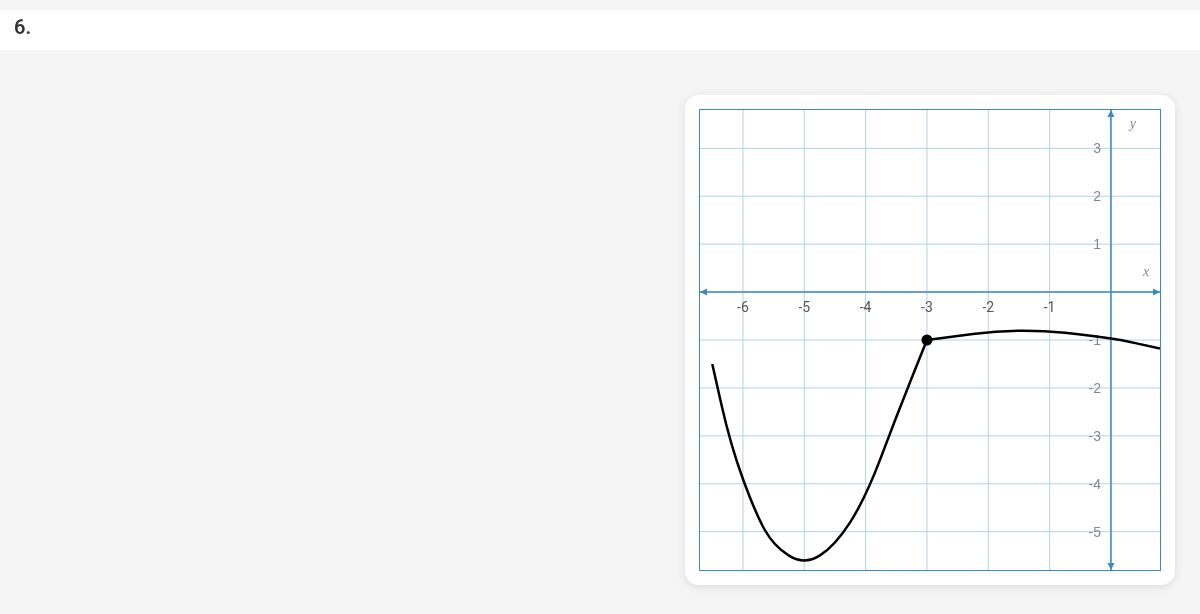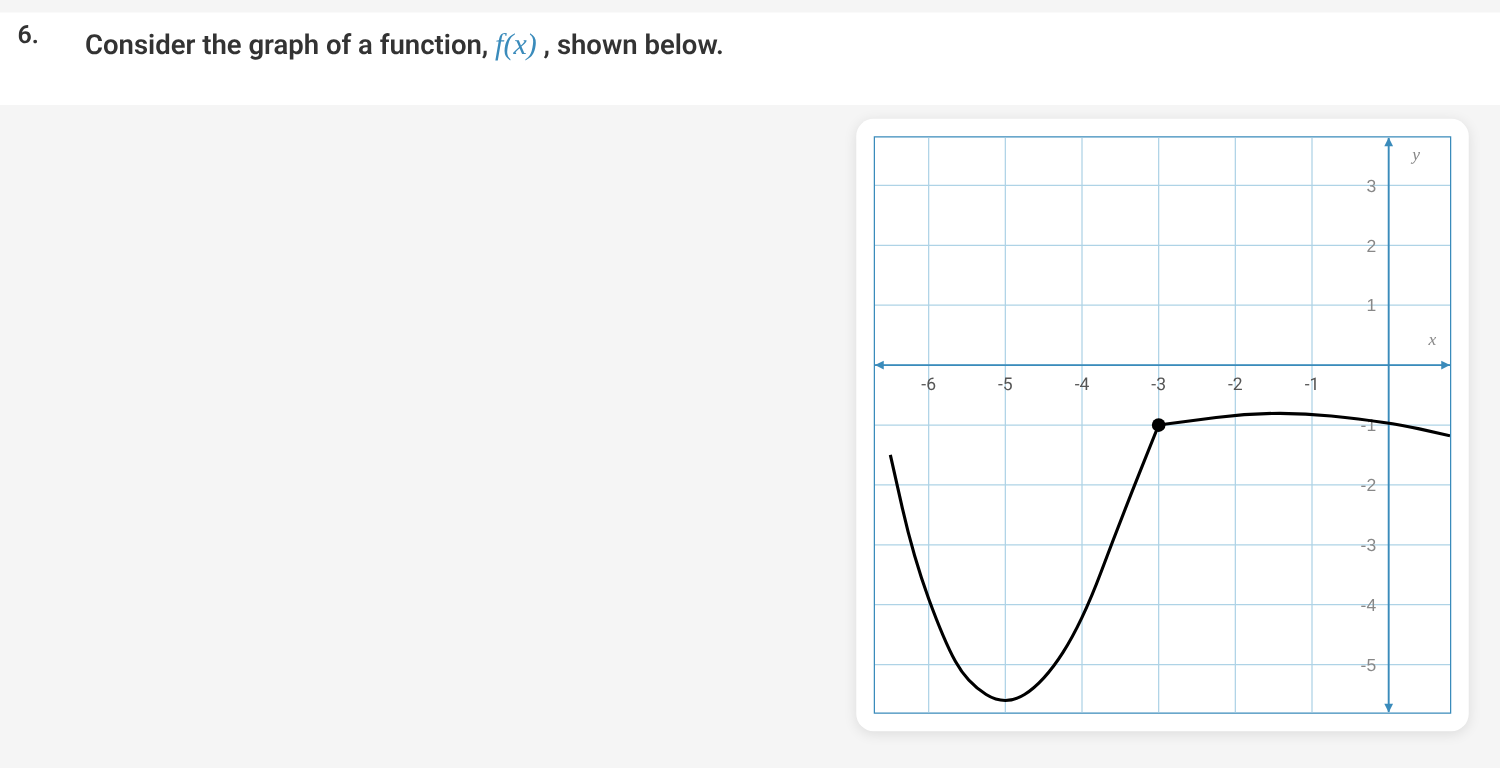--- a/index.html
+++ b/index.html
@@ -80,25 +80,20 @@
       fill: #555;
       font-size: 14px;
     }
   </style>
 </head>
 <body>
 
 <div class="question-bg">
   <div class="header-area">
     <span class="question-number">6.</span>
-    <div class="question-text">
-      <span>Consider the graph of a function, </span>
-      <span class="math">f(x)</span>
-      <span>, shown below.</span>
-    </div>
   </div>
 
   <div class="graph-container">
     <div class="graph-inner">
       <svg id="chart-svg" width="460" height="460" viewBox="0 0 460 460">
           <line x1="42.933333333333344" y1="0" x2="42.933333333333344" y2="460" stroke="#aed3e6" stroke-width="1"></line>
           <line x1="104.26666666666668" y1="0" x2="104.26666666666668" y2="460" stroke="#aed3e6" stroke-width="1"></line>
           <line x1="165.60000000000002" y1="0" x2="165.60000000000002" y2="460" stroke="#aed3e6" stroke-width="1"></line>
           <line x1="226.93333333333334" y1="0" x2="226.93333333333334" y2="460" stroke="#aed3e6" stroke-width="1"></line>
           <line x1="288.2666666666667" y1="0" x2="288.2666666666667" y2="460" stroke="#aed3e6" stroke-width="1"></line>

